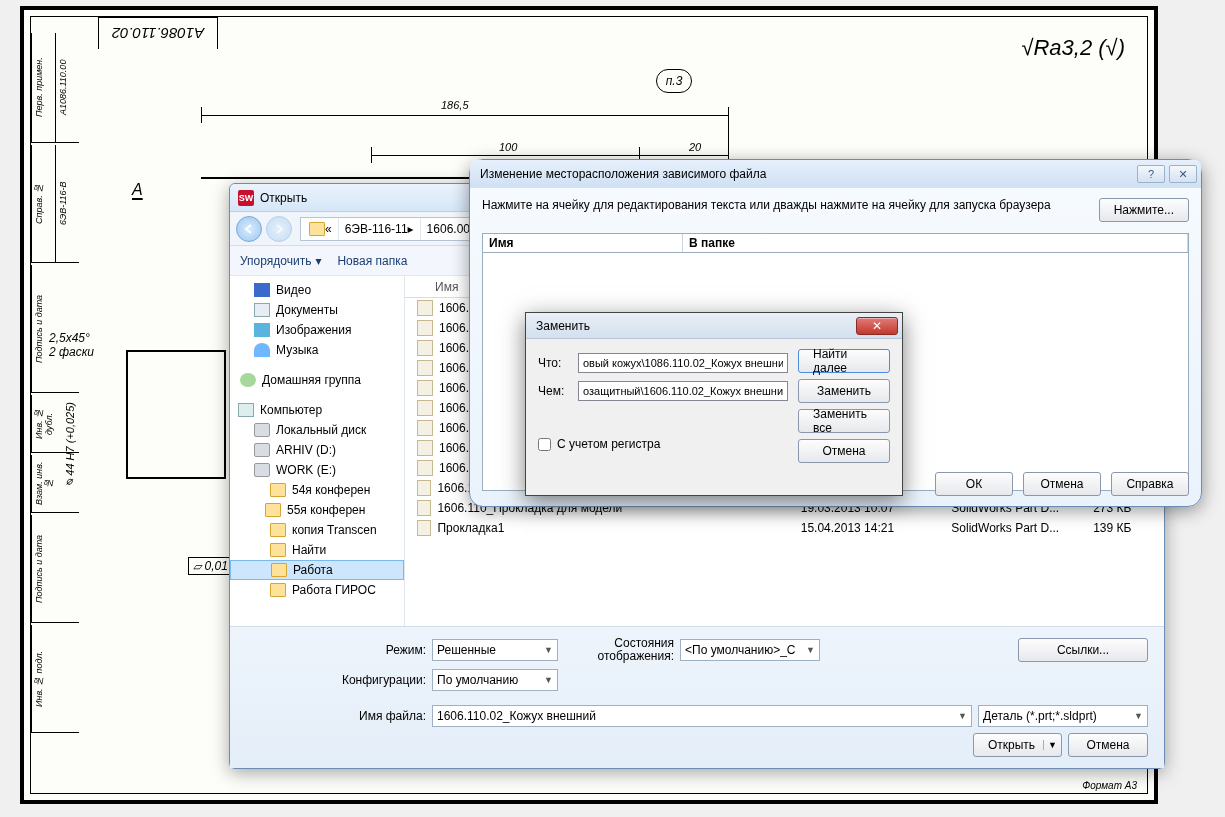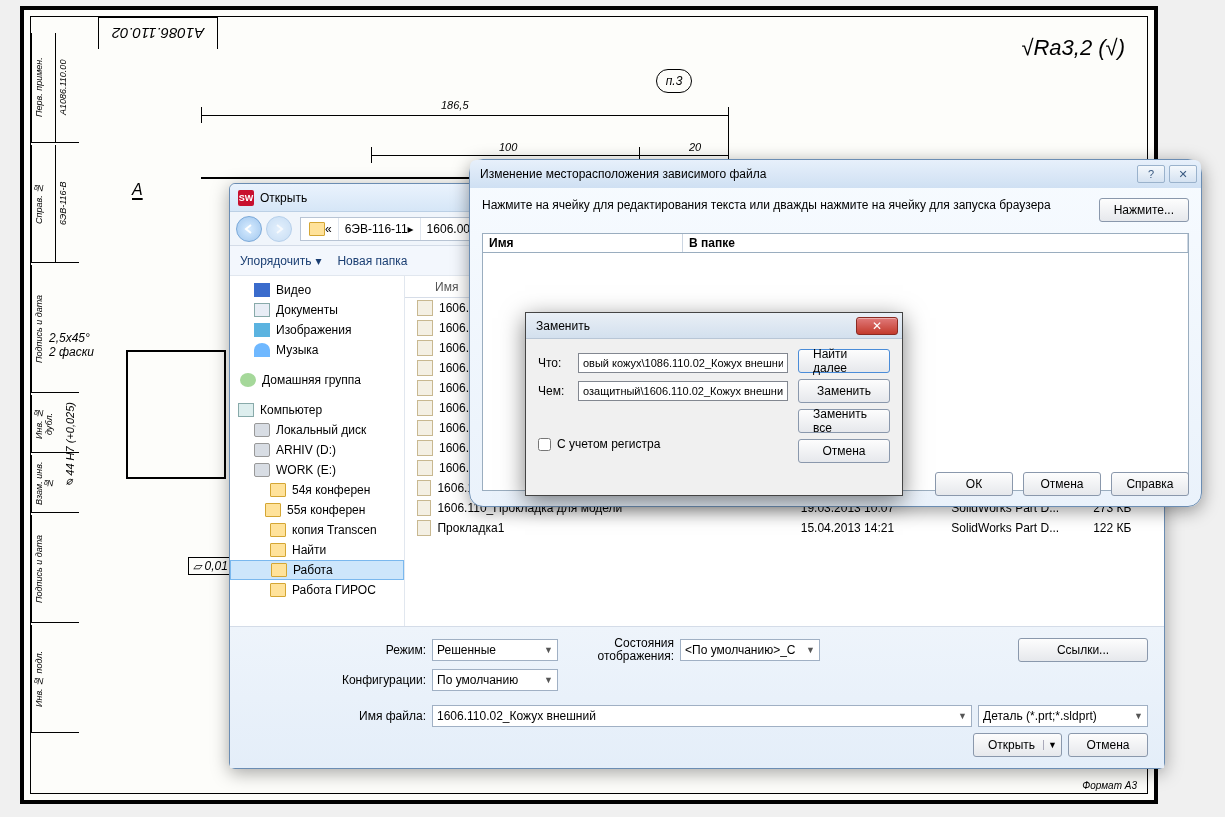--- a/index.html
+++ b/index.html
@@ -279,21 +279,21 @@
             <span class="fn">1606.110_Прокладка для модели</span>
             <span class="fd">19.03.2013 10:07</span>
             <span class="ft">SolidWorks Part D...</span>
             <span class="fs">273 КБ</span>
           </div>
         <div class="file-row">
             <span class="file-icon"></span>
             <span class="fn">Прокладка1</span>
             <span class="fd">15.04.2013 14:21</span>
             <span class="ft">SolidWorks Part D...</span>
-            <span class="fs">122 КБ</span>
+            <span class="fs">139 КБ</span>
           </div>
       </div>
     </div>
   </div>
   <div class="od-bottom">
     <div class="field-row">
       <span class="field-label" style="width:180px">Режим:</span>
       <div class="combo" style="width:126px">
           <span>Решенные</span>
           <span class="arrow">▼</span>

